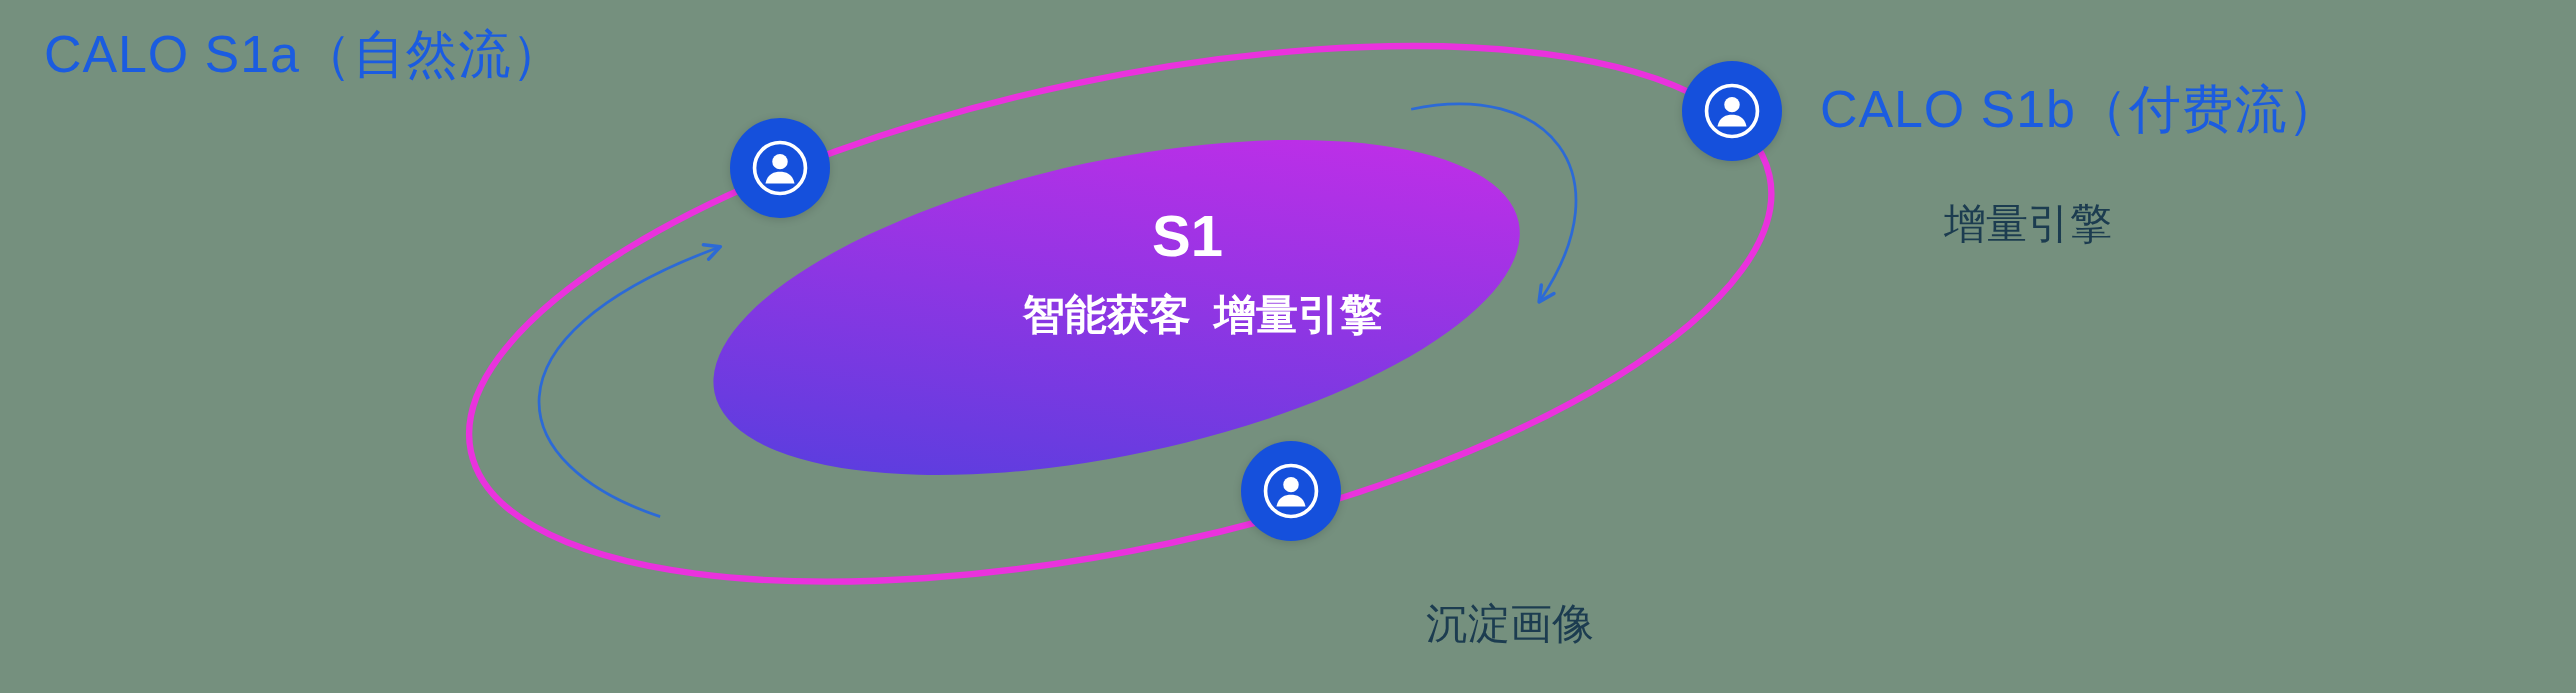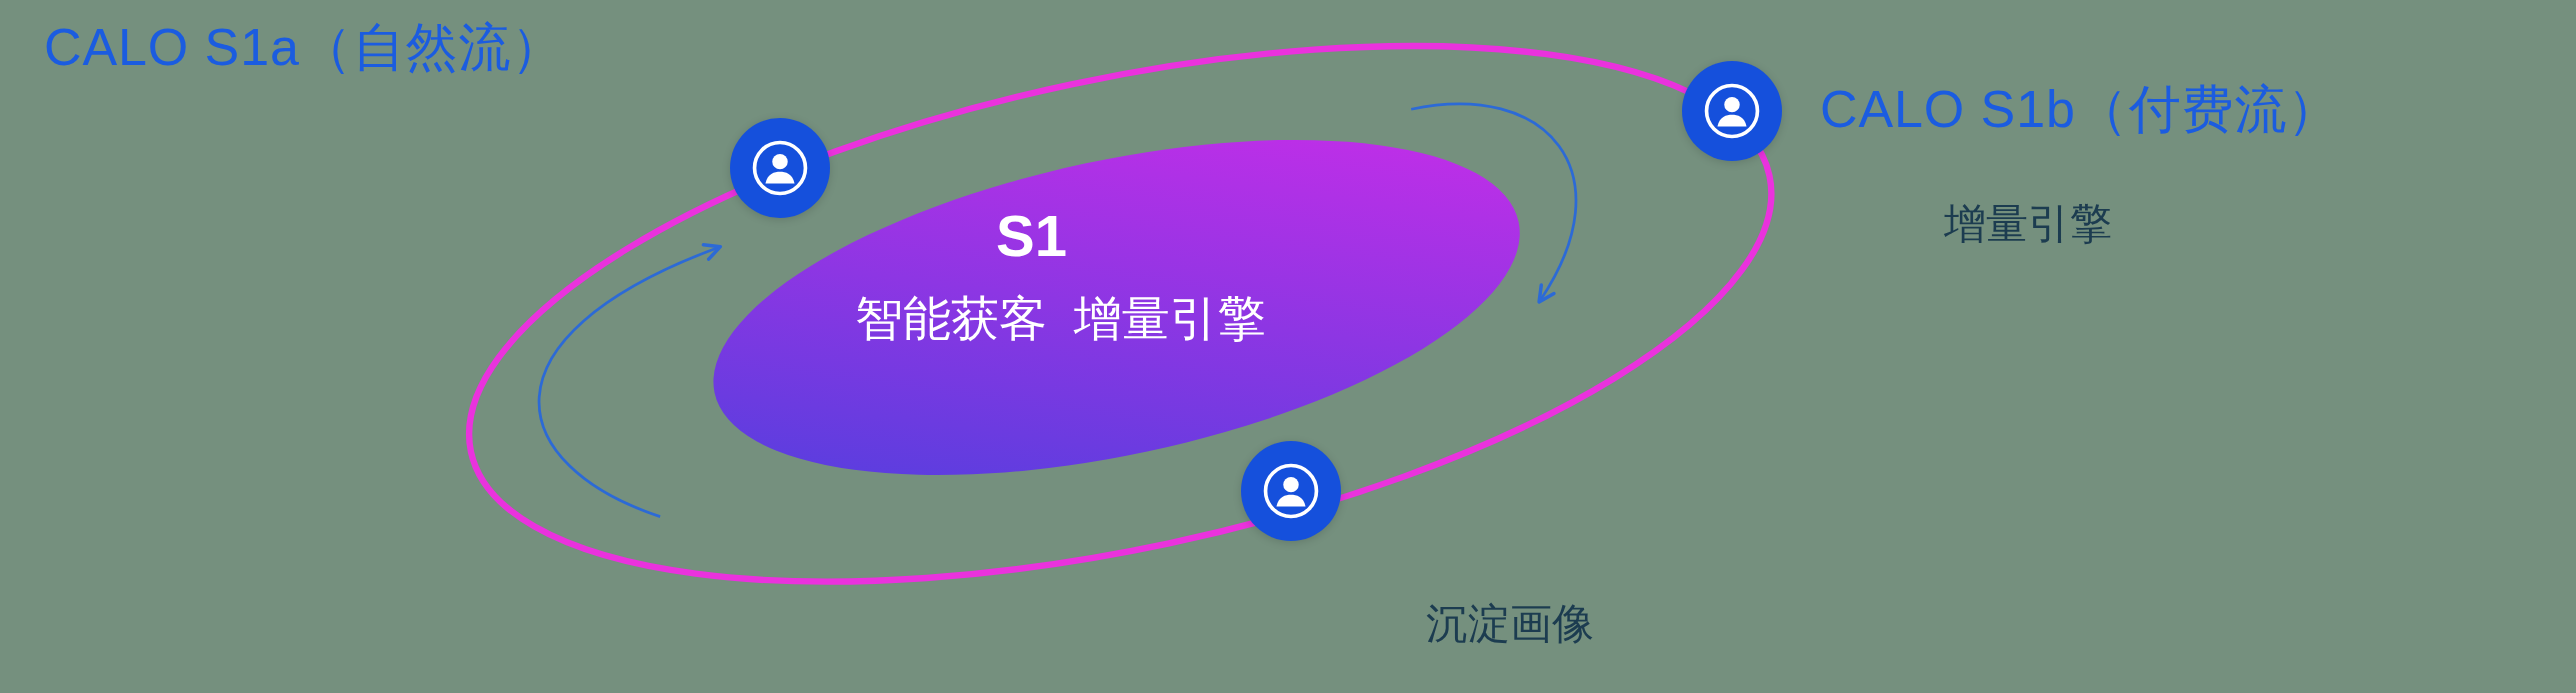--- a/index.html
+++ b/index.html
@@ -31,50 +31,50 @@
     color:var(--dark,#1c3c50);
     font-size:42px;
     font-weight:500;
     white-space:nowrap;
   }
   .core-title{
     position:absolute;
     left:996px;
     top:202px;
     width:227px;
-    text-align:left;
+    text-align:right;
     color:var(--core_text,#ffffff);
     font-size:58px;
     font-weight:600;
   }
   .core-sub{
     position:absolute;
     left:855px;
     top:287px;
     width:527px;
-    text-align:left;
+    text-align:right;
     color:var(--core_text,#ffffff);
-    font-size:48px;
-    font-weight:400;
+    font-size:42px;
+    font-weight:700;
     white-space:pre;
   }
   .node{
     position:absolute;
     width:100px;
     height:100px;
     border-radius:50%;
     background:var(--node,#1550dc);
     display:flex;
     align-items:center;
     justify-content:center;
     box-shadow:0 1.8px 9px rgba(0,0,0,0.15);
   }
   .node svg{display:block;}
   
-  .t-s1a{left:44px;top:13px;}
+  .t-s1a{left:44px;top:20px;}
   .s-s1a{left:438px;top:162px;}
   .t-s1b{left:1820px;top:75px;}
   .s-s1b{left:1944px;top:196px;}
   .t-s1c{left:1371px;top:495px;}
   .s-s1c{left:1426px;top:596px;}
   .n-s1a{left:730px;top:118px;}
   .n-s1b{left:1682px;top:61px;}
   .n-s1c{left:1241px;top:441px;}
 </style>
 </head>

